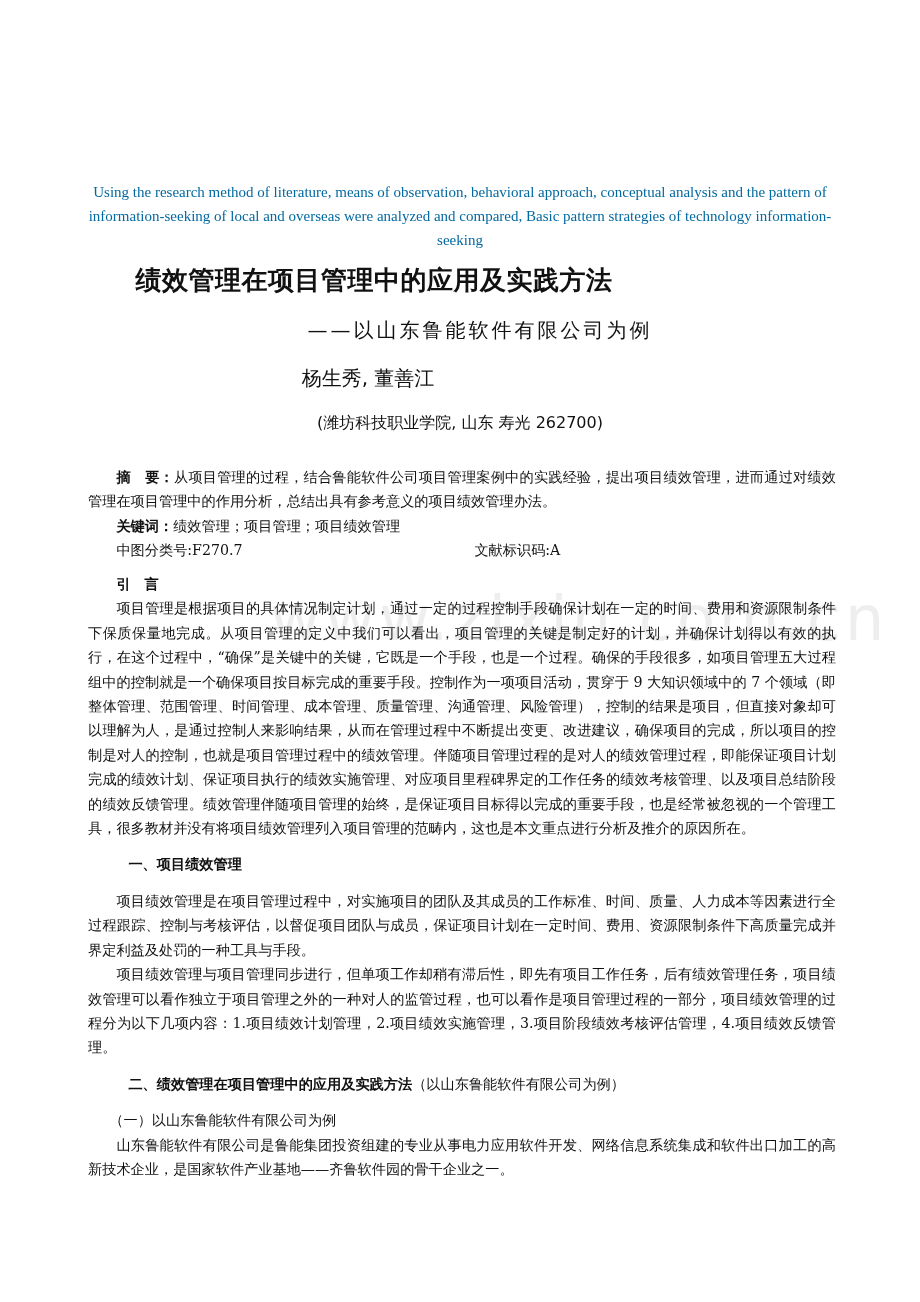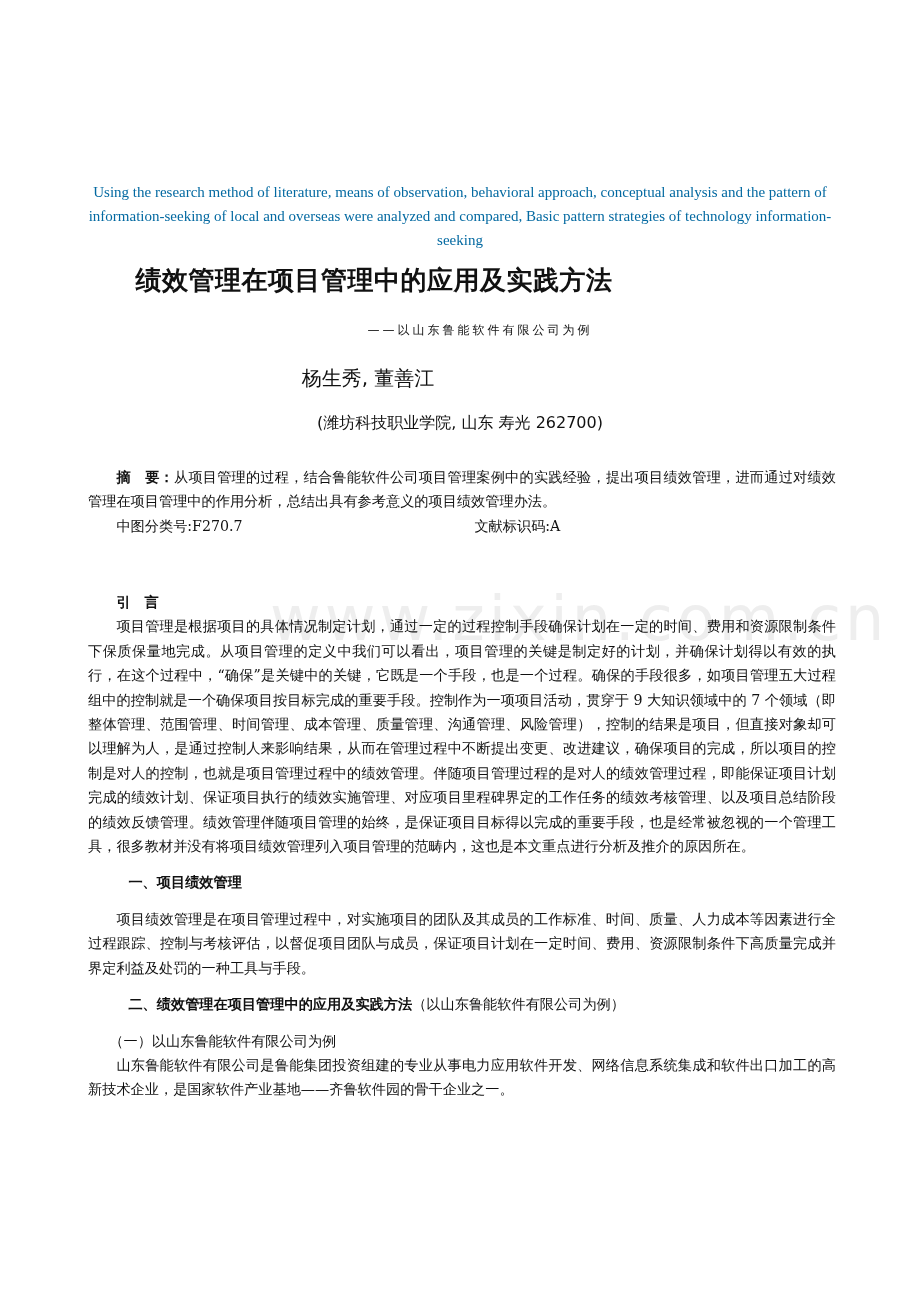--- a/index.html
+++ b/index.html
@@ -44,21 +44,21 @@
     line-height: 36px;
     letter-spacing: 0.5px;
   }
   .subtitle {
     position: absolute;
     left: 0;
     width: 920px;
     top: 315px;
     text-align: center;
     font-family: "DejaVu Sans", sans-serif;
-    font-size: 12px;
+    font-size: 20px;
     line-height: 30px;
     letter-spacing: 3px;
     padding-left: 40px;
     box-sizing: border-box;
   }
   .authors {
     position: absolute;
     left: 0;
     width: 736px;
     top: 363px;
@@ -139,29 +139,31 @@
 
   <div class="en-abstract">Using the research method of literature, means of observation, behavioral approach, conceptual analysis and the pattern of information-seeking of local and overseas were analyzed and compared, Basic pattern strategies of technology information-seeking</div>
 
   <div class="title">绩效管理在项目管理中的应用及实践方法</div>
   <div class="subtitle">——以山东鲁能软件有限公司为例</div>
   <div class="authors">杨生秀, 董善江</div>
   <div class="affil">(潍坊科技职业学院, 山东 寿光   262700)</div>
 
   <div class="body-text" style="top:465px;">
     <p class="para"><span class="label-bold">摘　要：</span><span>从项目管理的过程，结合鲁能软件公司项目管理案例中的实践经验，提出项目绩效管理，进而通过对绩效管理在项目管理中的作用分析，总结出具有参考意义的项目绩效管理办法。</span></p>
+    <p class="noindent"><span class="label-bold">关键词：</span><span>绩效管理；项目管理；项目绩效管理</span></p>
     <div class="cls-row">
       <span class="left">中图分类号:F270.7</span>
       <span>文献标识码:A</span>
     </div>
   </div>
 
-  <div class="body-text" style="top:590px;">
+  <div class="body-text" style="top:572px;">
     <p class="intro-head">引言</p>
     <p class="para">项目管理是根据项目的具体情况制定计划，通过一定的过程控制手段确保计划在一定的时间、费用和资源限制条件下保质保量地完成。从项目管理的定义中我们可以看出，项目管理的关键是制定好的计划，并确保计划得以有效的执行，在这个过程中，“确保”是关键中的关键，它既是一个手段，也是一个过程。确保的手段很多，如项目管理五大过程组中的控制就是一个确保项目按目标完成的重要手段。控制作为一项项目活动，贯穿于 9 大知识领域中的 7 个领域（即整体管理、范围管理、时间管理、成本管理、质量管理、沟通管理、风险管理），控制的结果是项目，但直接对象却可以理解为人，是通过控制人来影响结果，从而在管理过程中不断提出变更、改进建议，确保项目的完成，所以项目的控制是对人的控制，也就是项目管理过程中的绩效管理。伴随项目管理过程的是对人的绩效管理过程，即能保证项目计划完成的绩效计划、保证项目执行的绩效实施管理、对应项目里程碑界定的工作任务的绩效考核管理、以及项目总结阶段的绩效反馈管理。绩效管理伴随项目管理的始终，是保证项目目标得以完成的重要手段，也是经常被忽视的一个管理工具，很多教材并没有将项目绩效管理列入项目管理的范畴内，这也是本文重点进行分析及推介的原因所在。</p>
     <p class="section-h">一、项目绩效管理</p>
     <p class="para">项目绩效管理是在项目管理过程中，对实施项目的团队及其成员的工作标准、时间、质量、人力成本等因素进行全过程跟踪、控制与考核评估，以督促项目团队与成员，保证项目计划在一定时间、费用、资源限制条件下高质量完成并界定利益及处罚的一种工具与手段。</p>
+    <p class="para">项目绩效管理与项目管理同步进行，但单项工作却稍有滞后性，即先有项目工作任务，后有绩效管理任务，项目绩效管理可以看作独立于项目管理之外的一种对人的监管过程，也可以看作是项目管理过程的一部分，项目绩效管理的过程分为以下几项内容：1.项目绩效计划管理，2.项目绩效实施管理，3.项目阶段绩效考核评估管理，4.项目绩效反馈管理。</p>
     <p class="section-h"><span>二、绩效管理在项目管理中的应用及实践方法</span><span class="normal">（以山东鲁能软件有限公司为例）</span></p>
     <p class="noindent" style="padding-left:1.5em;">（一）以山东鲁能软件有限公司为例</p>
     <p class="para">山东鲁能软件有限公司是鲁能集团投资组建的专业从事电力应用软件开发、网络信息系统集成和软件出口加工的高新技术企业，是国家软件产业基地——齐鲁软件园的骨干企业之一。</p>
   </div>
 
 </div>
 
 </body></html>

